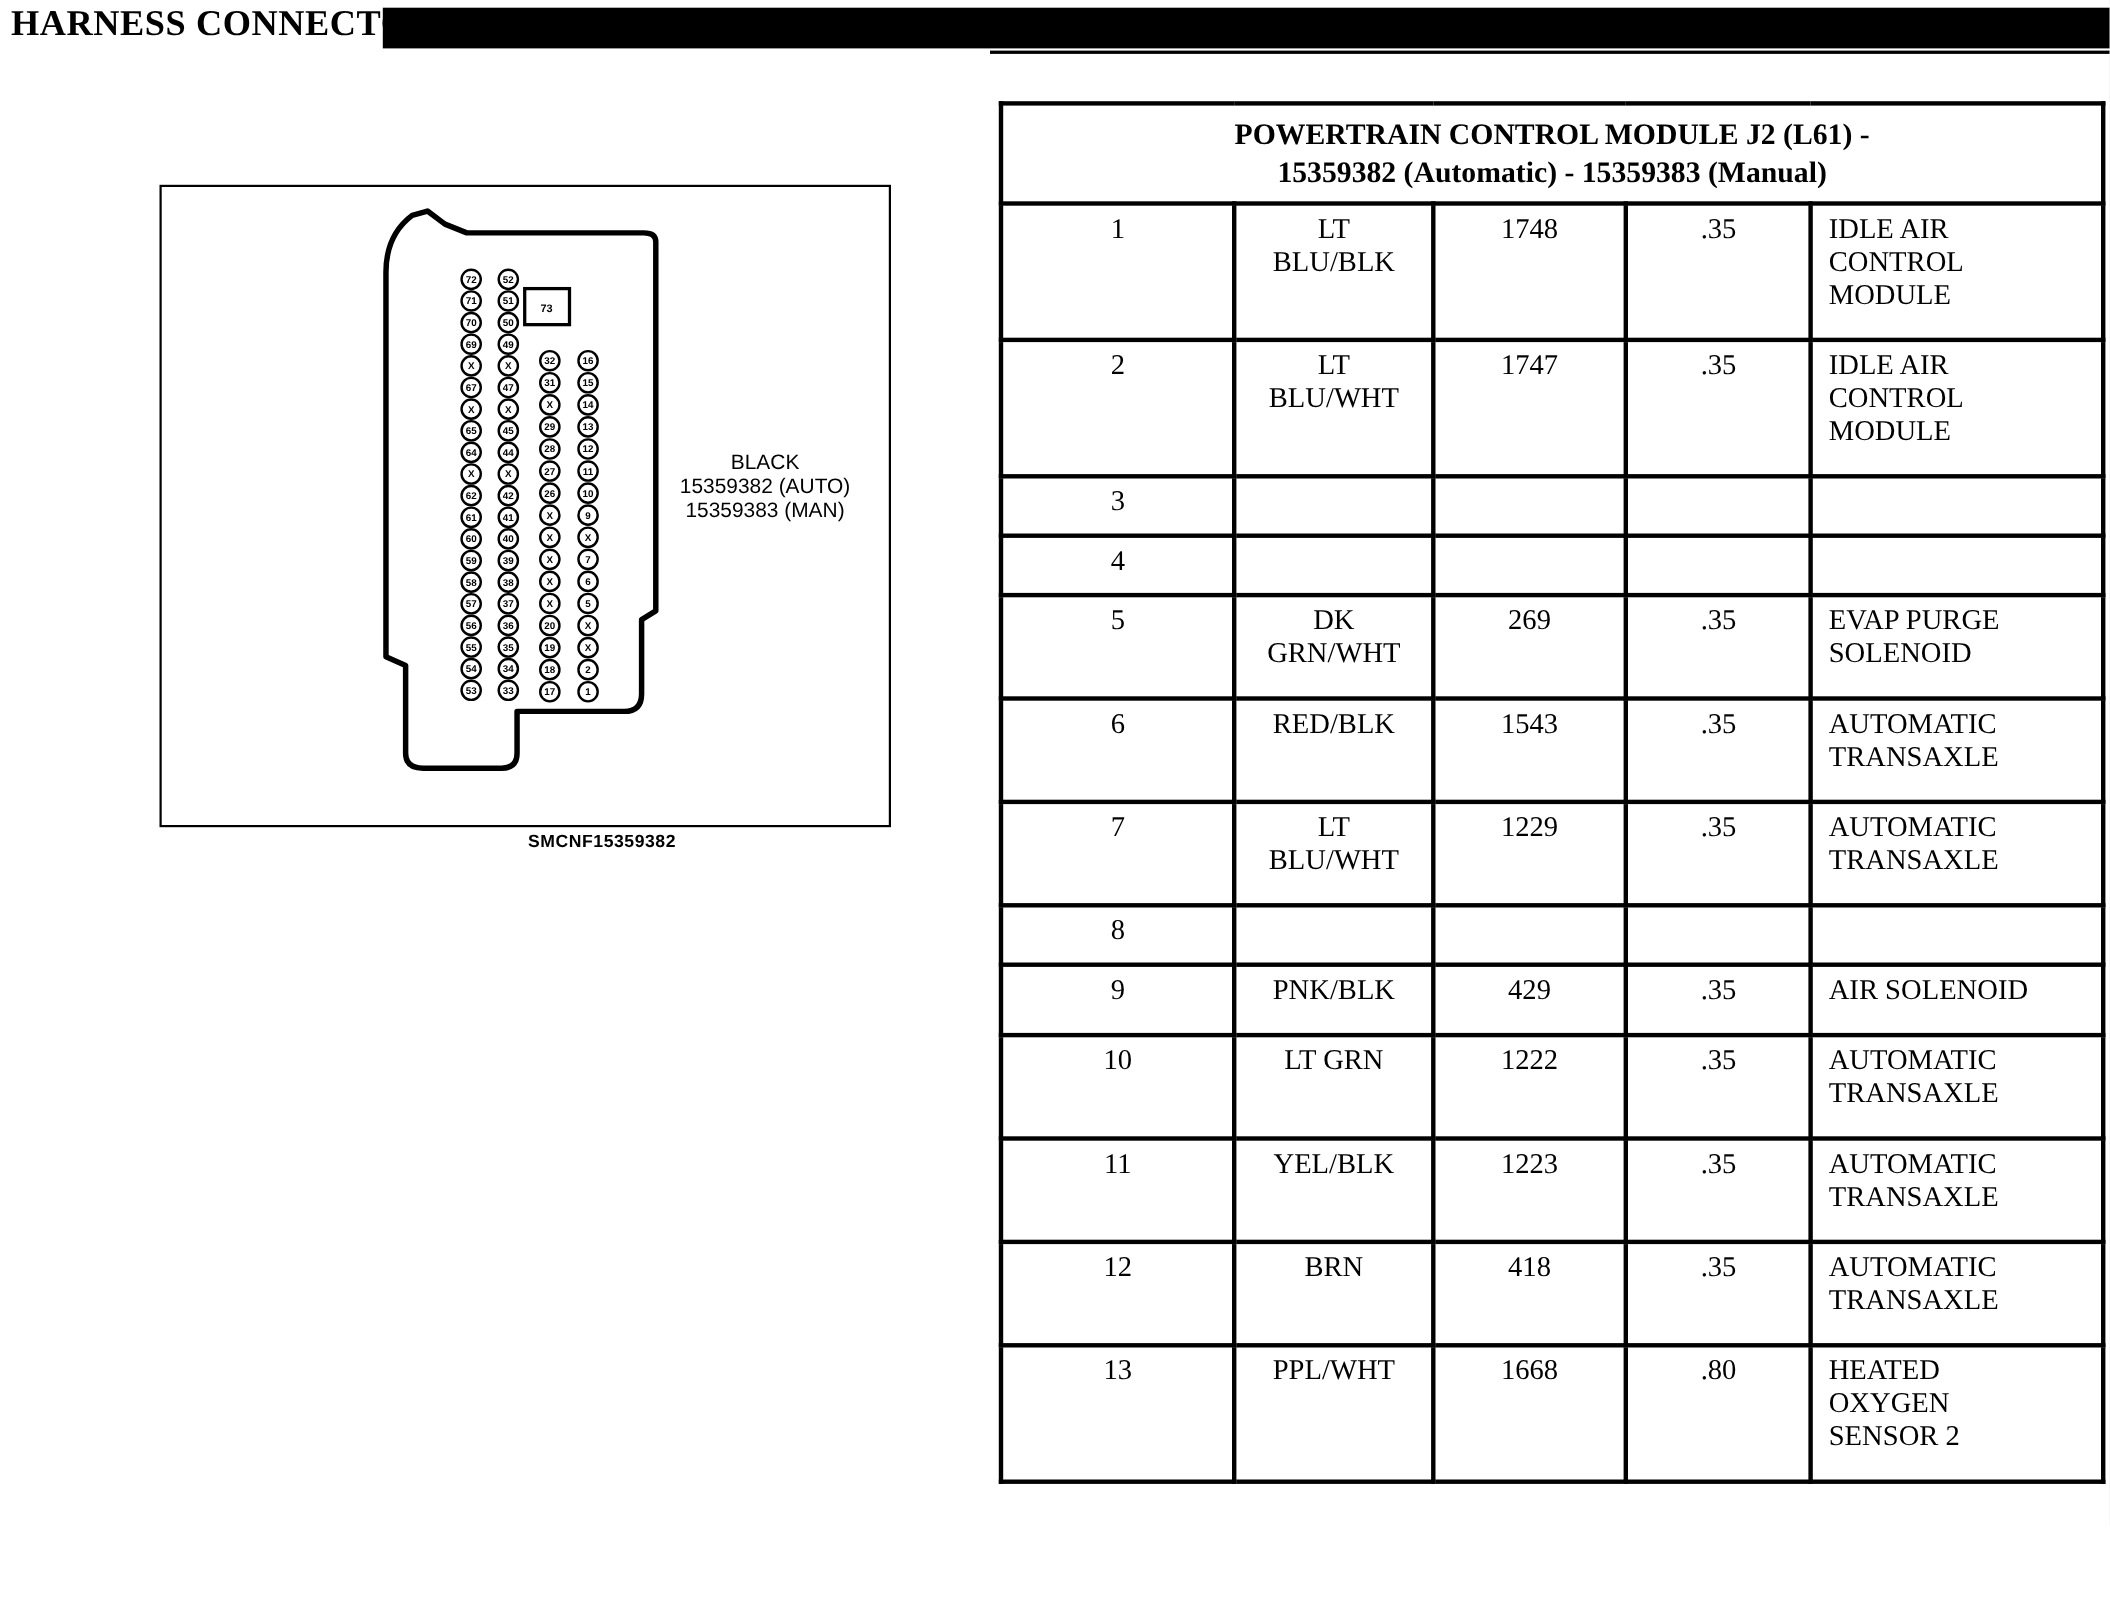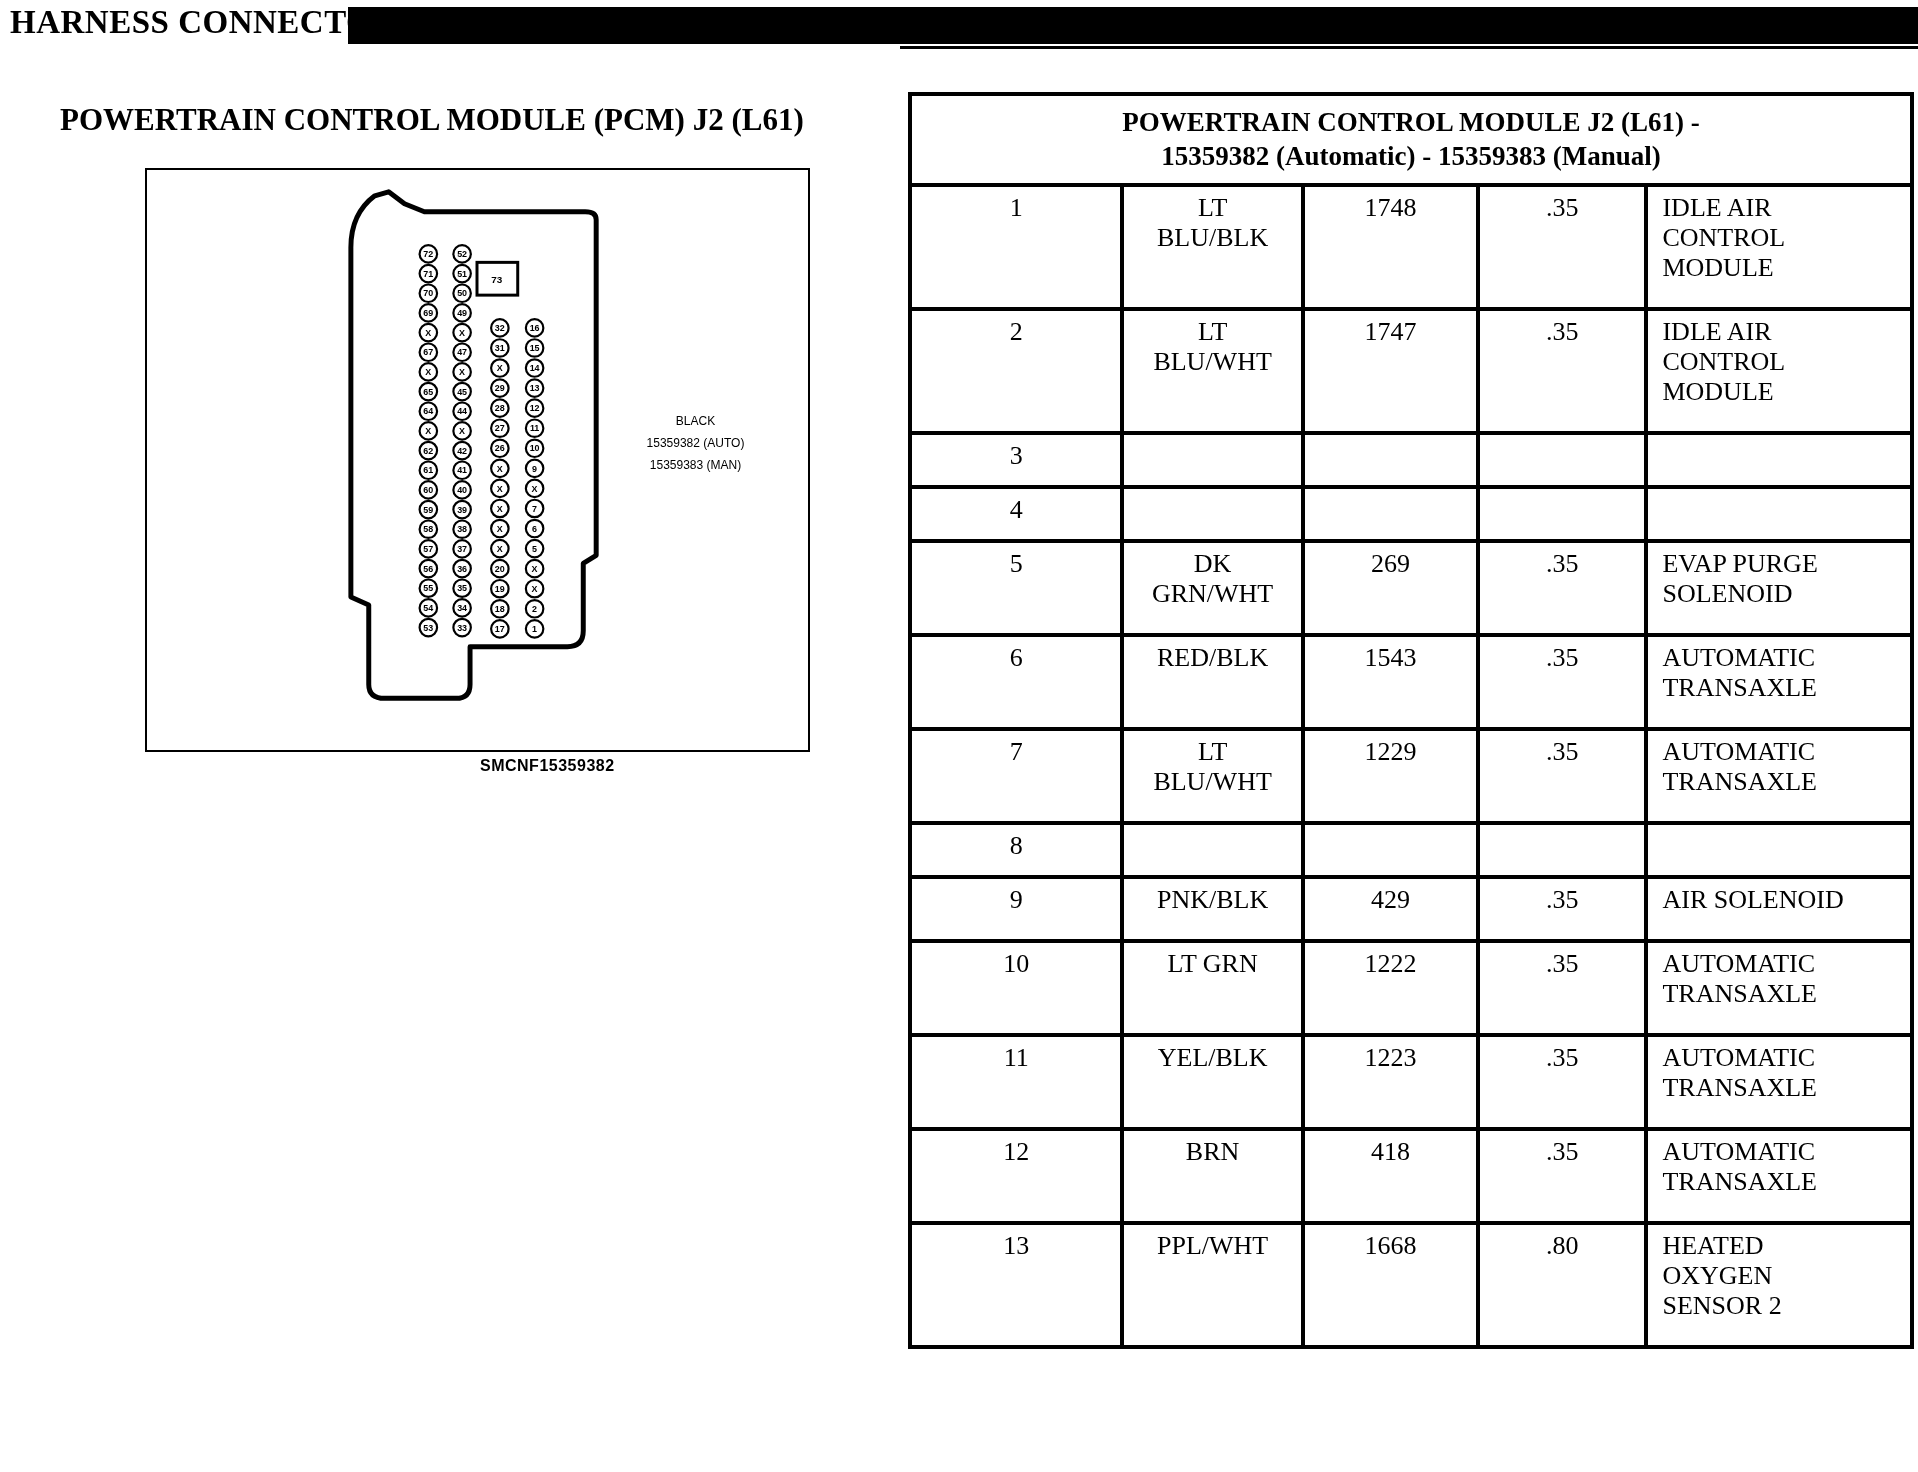--- a/index.html
+++ b/index.html
@@ -28,21 +28,21 @@
   .figure-frame {
     position:absolute; left:145px; top:168px; width:665px; height:584px;
     border:2px solid #000; box-sizing:border-box;
   }
   .figure-frame svg { position:absolute; left:0; top:0; width:100%; height:100%; }
   .pin-text { font:bold 9px "Liberation Sans", sans-serif; text-anchor:middle; fill:#000; }
   .square-pin-text { font:bold 10px "Liberation Sans", sans-serif; text-anchor:middle; fill:#000; }
 
   .connector-label {
     position:absolute; left:603px; top:410px; width:185px;
-    font-family:"Liberation Sans", sans-serif; font-size:12px; line-height:22px;
+    font-family:"Liberation Sans", sans-serif; font-size:19px; line-height:22px;
     text-align:center; white-space:pre-line;
   }
   .figure-caption {
     position:absolute; left:480px; top:757px; width:326px;
     font-family:"Liberation Sans", sans-serif; font-size:16px; font-weight:bold;
     letter-spacing:0.5px; white-space:nowrap;
   }
 
   
   .pinout-table {
@@ -68,21 +68,20 @@
 </style>
 </head>
 <body>
 
 <div id="page">
 
   <div class="page-title">HARNESS CONNECTOR FACES</div>
   <div class="redaction-bar"></div>
   <div class="redaction-underline"></div>
 
-  <div class="section-title">POWERTRAIN CONTROL MODULE (PCM) J2 (L61)</div>
 
   <div class="figure-frame">
     <svg viewBox="145 168 665 584" xmlns="http://www.w3.org/2000/svg">
       <path d="M 350 246 Q 350 212 374 194 L 388 190 L 404 202 L 424 210 L 586 210
                Q 597 210 597 218 L 597 556 L 584 564 L 584 632 Q 584 648 568 648
                L 470 648 L 470 686 Q 470 700 456 700 L 384 700 Q 368 700 368 686
                L 368 606 L 350 598 Z" fill="none" stroke="#000" stroke-width="5" stroke-linejoin="round"></path>
       <rect x="477" y="261" width="41" height="33" fill="none" stroke="#000" stroke-width="3"></rect>
       <text class="square-pin-text" x="497" y="282">73</text>
       <g id="pin-layer">

